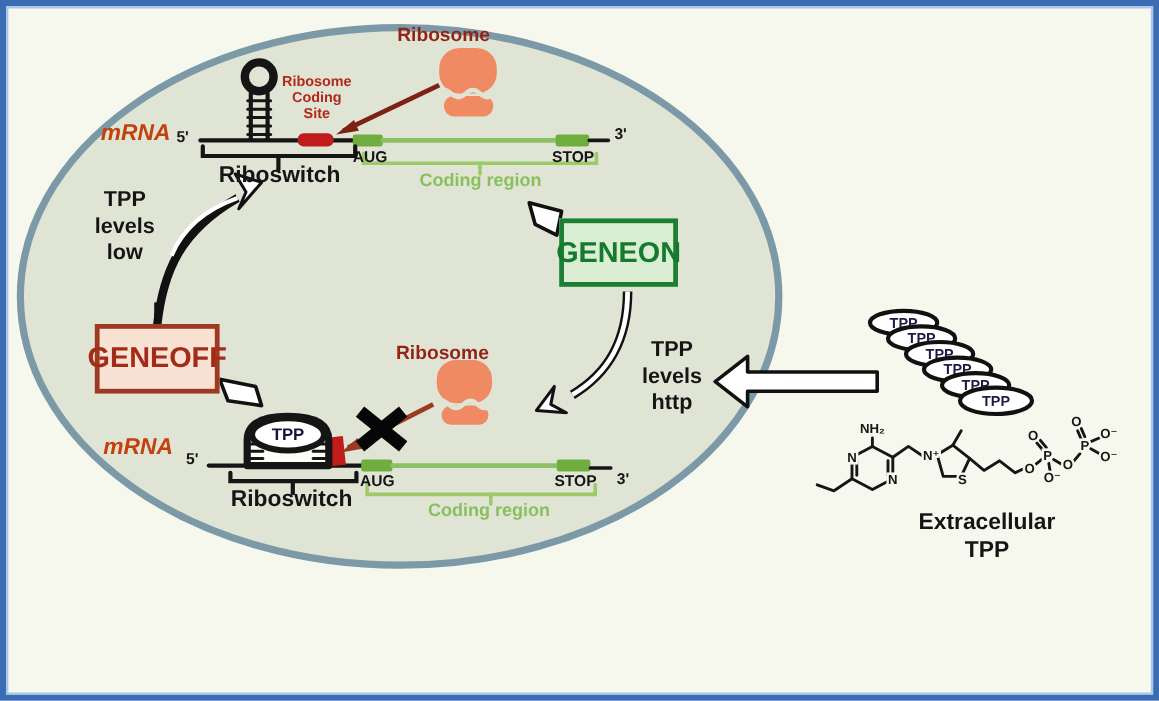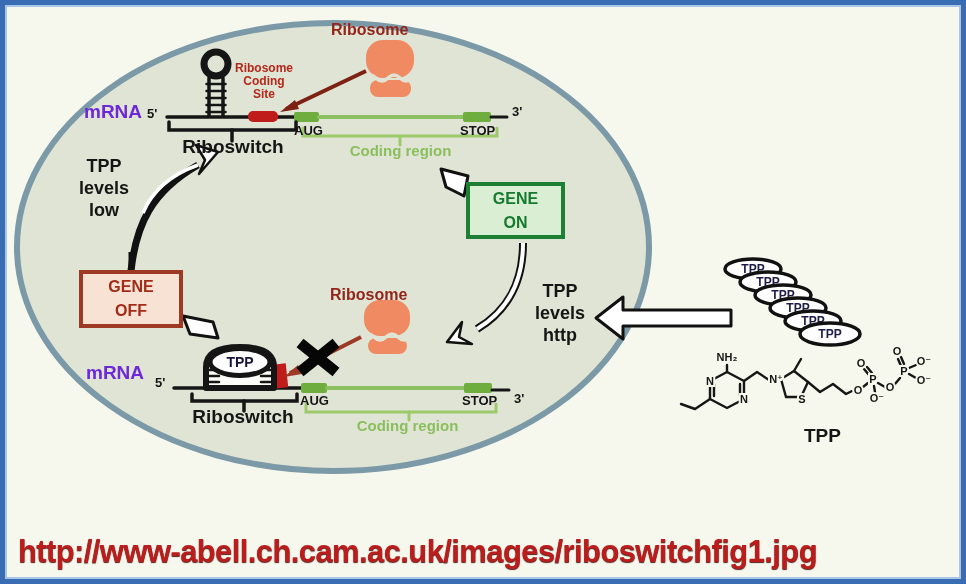--- a/index.html
+++ b/index.html
@@ -2,26 +2,26 @@
 <html><head>
 <meta charset="utf-8">
 <style>
   * { margin:0; padding:0; box-sizing:border-box; }
   body { background:#888; font-family:"Liberation Sans","DejaVu Sans",sans-serif; }
   .frame { position:relative; width:966px; height:584px; background:#f6f8ee; overflow:hidden; }
   .frame-border { position:absolute; inset:0; border:5px solid #3a6cb3; box-shadow: inset 0 0 0 2px #a9c6e8; z-index:50; pointer-events:none; }
   svg.art { position:absolute; left:0; top:0; z-index:1; }
   .lbl { position:absolute; z-index:2; font-weight:700; color:#151515; white-space:nowrap; line-height:1.1; }
   .center { text-align:center; white-space:normal; }
-  .teal { color:#6d28d9; }
+  .teal { color:#c2410c;font-style:italic; }
   .ltgreen { color:#8abf5e;text-align:center; }
   .darkred { color:#93241a; }
   .rbsred { color:#b3281a; }
   .urltext { color:#bb1d1d; font-size:31px; letter-spacing:-0.6px; text-shadow:0 1px 1px #55201a; z-index:4; }
-  .statebox { position:absolute; z-index:3; display:flex; flex-direction:column; align-items:center; justify-content:center; font-weight:700; font-size:16px; line-height:24px;text-align:center; }
+  .statebox { position:absolute; z-index:3; display:flex; flex-direction:row; align-items:center; justify-content:center; font-weight:700; font-size:24px; line-height:24px;text-align:center; }
   .gene-on { left:466px; top:182px; width:99px; height:57px; background:#d9eed3; border:4px solid #1c7f33; color:#157a2e; }
   .gene-off { left:79px; top:270px; width:104px; height:58px; background:#f7e2d4; border:4px solid #9e3a24; color:#a32c18; }
   .svgtext { font-family:"Liberation Sans","DejaVu Sans",sans-serif; font-weight:700; }
   .atom { font-size:11px; fill:#161616; paint-order:stroke; stroke:#f6f8ec; stroke-width:4px; text-anchor:middle; }
   .ovaltext { font-size:12px; fill:#1c1c46; text-anchor:middle; }
 </style>
 </head>
 <body>
 
 <div class="frame">
@@ -225,19 +225,19 @@
   <div class="lbl darkred" style="left:330px; top:286px; font-size:16px;">Ribosome</div>
   <div class="lbl teal" style="left:86px; top:363px; font-size:19px;">mRNA</div>
   <div class="lbl" style="left:155px; top:376px; font-size:13px;">5'</div>
   <div class="lbl" style="left:514px; top:392px; font-size:13px;">3'</div>
   <div class="lbl" style="left:300px; top:394px; font-size:13px;">AUG</div>
   <div class="lbl" style="left:462px; top:394px; font-size:13px;">STOP</div>
   <div class="lbl center" style="left:183px; top:407px; width:120px; font-size:19px;">Riboswitch</div>
   <div class="lbl center ltgreen" style="left:335px; top:418px; width:145px; font-size:15px;">Coding region</div>
 
   <div class="lbl center" style="left:735px; top:424px; width:175px; font-size:19px; line-height:23px;">
+    <div>Extracellular</div>
     <div>TPP</div>
   </div>
 
-  <div class="lbl urltext" style="left:18px; top:535px;">http://www-abell.ch.cam.ac.uk/images/riboswitchfig1.jpg</div>
 
   <div class="frame-border"></div>
 </div>
 
 </body></html>

